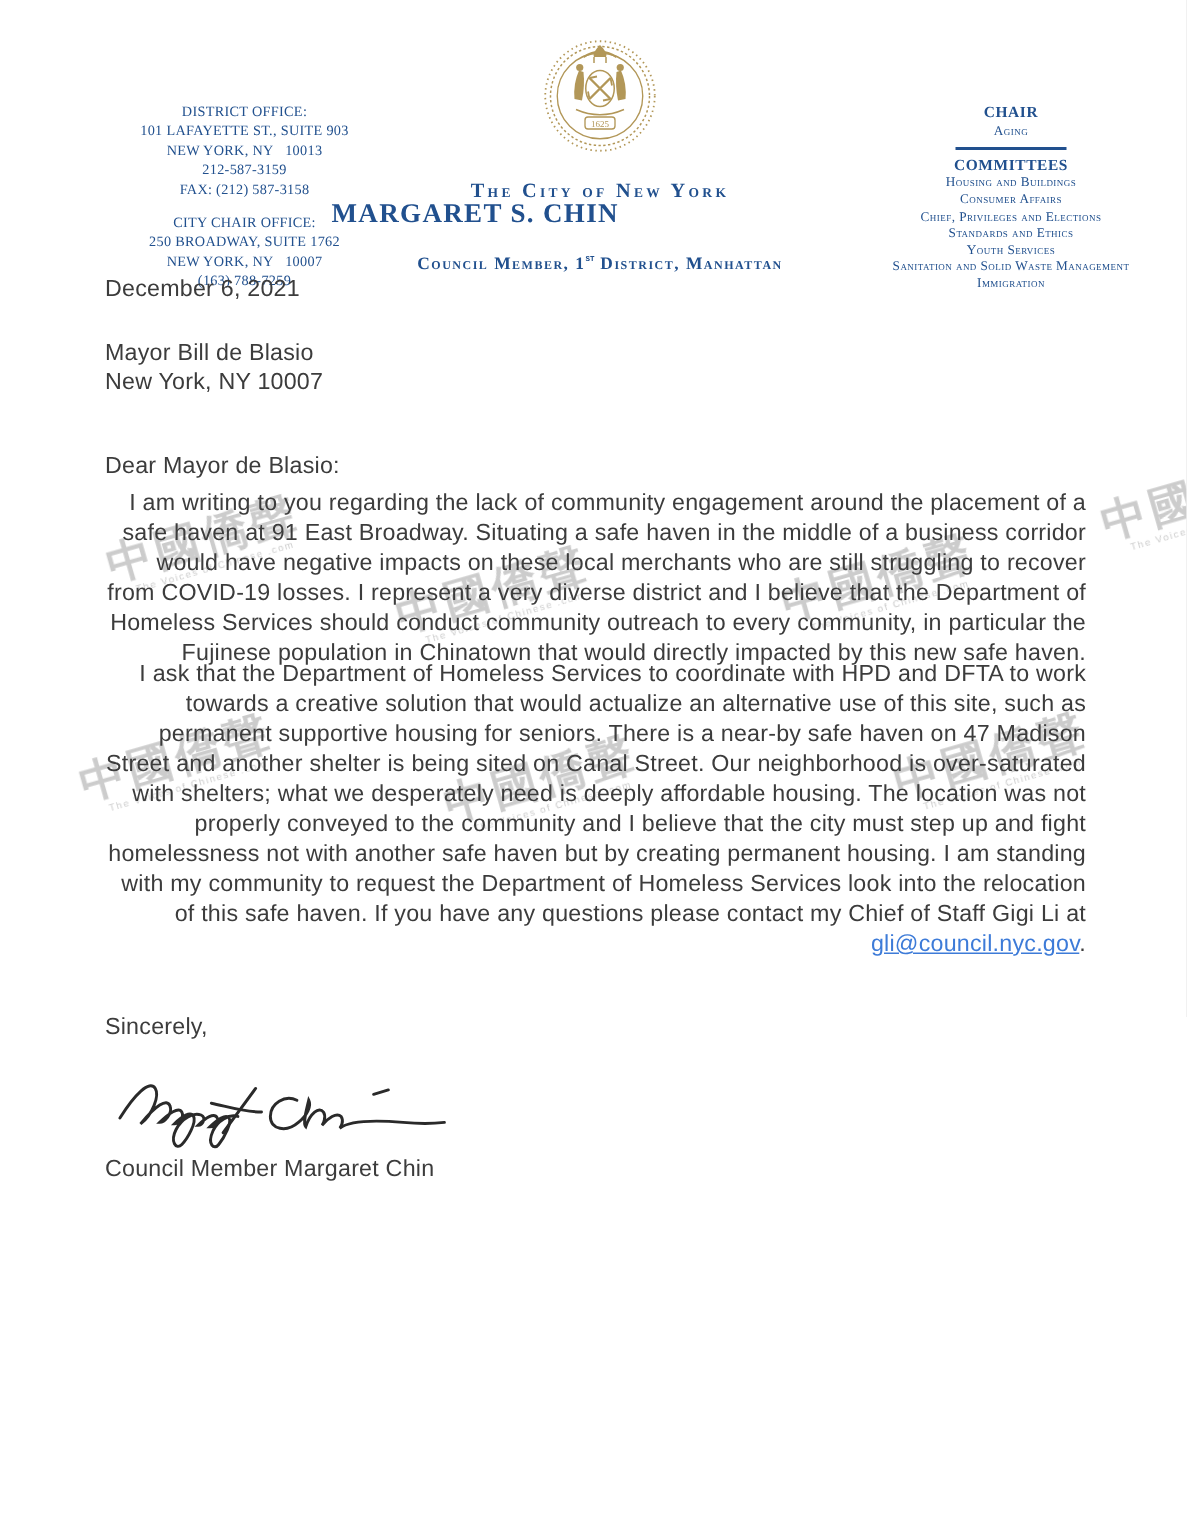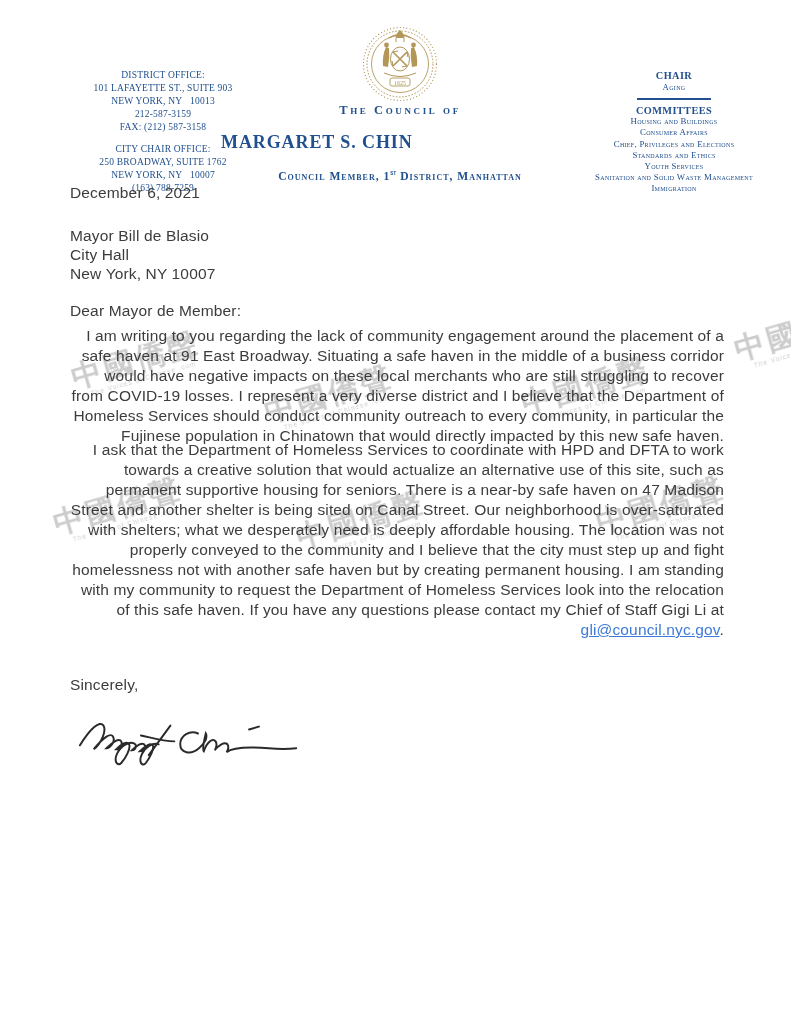--- a/index.html
+++ b/index.html
@@ -119,21 +119,21 @@
         <path d="M35,29 L49,43 M49,29 L35,43" stroke-width="1.6"></path>
         <path d="M35,29 l5,-1 M49,43 l-5,1 M49,29 l1,5 M35,43 l-1,-5" stroke-width="1.2"></path>
 
         <path d="M26,50 Q42,57 58,50" stroke-width="1"></path>
         <rect x="32" y="55" width="20" height="8" rx="2" stroke-width="0.9"></rect>
       </g>
       <text x="42" y="61.5" text-anchor="middle" font-size="6" font-family="Liberation Serif, serif" fill="#b29758">1625</text>
     </svg>
   </div>
 
-  <div class="council-line1 lh">The Council of</div>
+  <div class="council-line2 lh">The City of New York</div>
   <div class="member-name lh">MARGARET S. CHIN</div>
   <div class="member-title lh"><span>Council Member, 1</span><sup>st</sup><span> District, Manhattan</span></div>
 
   <div class="right-block lh">
     <div class="chair-title">CHAIR</div>
     <div class="committee-item">Aging</div>
     <hr class="divider">
     <div class="committees-title">COMMITTEES</div>
     <div class="committee-item">Housing and Buildings</div>
     <div class="committee-item">Consumer Affairs</div>
@@ -141,38 +141,38 @@
     <div class="committee-item">Standards and Ethics</div>
     <div class="committee-item">Youth Services</div>
     <div class="committee-item">Sanitation and Solid Waste Management</div>
     <div class="committee-item">Immigration</div>
   </div>
 
   <div class="body-text date">December 6, 2021</div>
 
   <div class="body-text recipient">
     <div>Mayor Bill de Blasio</div>
-    <div>City Hall</div>
     <div>New York, NY 10007</div>
   </div>
 
-  <div class="body-text salutation">Dear Mayor de Member:</div>
+  <div class="body-text salutation">Dear Mayor de Blasio:</div>
 
   <div class="body-text para p1">I am writing to you regarding the lack of community engagement around the placement of a safe haven at 91 East Broadway. Situating a safe haven in the middle of a business corridor would have negative impacts on these local merchants who are still struggling to recover from COVID-19 losses. I represent a very diverse district and I believe that the Department of Homeless Services should conduct community outreach to every community, in particular the Fujinese population in Chinatown that would directly impacted by this new safe haven.</div>
 
   <div class="body-text para p2"><span>I ask that the Department of Homeless Services to coordinate with HPD and DFTA to work towards a creative solution that would actualize an alternative use of this site, such as permanent supportive housing for seniors. There is a near-by safe haven on 47 Madison Street and another shelter is being sited on Canal Street. Our neighborhood is over-saturated with shelters; what we desperately need is deeply affordable housing. The location was not properly conveyed to the community and I believe that the city must step up and fight homelessness not with another safe haven but by creating permanent housing. I am standing with my community to request the Department of Homeless Services look into the relocation of this safe haven. If you have any questions please contact my Chief of Staff Gigi Li at </span><a class="email-link" href="#">gli@council.nyc.gov</a><span>.</span></div>
 
   <div class="body-text closing">Sincerely,</div>
 
   <div class="signature">
     <svg viewBox="0 0 240 68" width="236" height="67">
       <g fill="none" stroke="#2a2a2a" stroke-width="2" stroke-linecap="round">
         <path d="M4,46 C14,30 24,20 28,26 C31,31 26,44 18,50 C28,38 36,32 38,38 C40,43 34,49 31,49 C37,43 44,38 46,42 C48,46 43,50 41,50 C46,45 52,41 54,45 C56,49 50,60 46,64 C42,68 38,62 42,54 C46,46 54,42 59,44 C63,46 60,51 57,51 C62,46 68,42 70,46 C72,49 67,52 65,52 C70,47 76,43 78,46 C80,49 75,59 71,64 C68,68 63,64 67,55 C70,48 78,43 84,45"></path>
         <path d="M96,26 L74,56"></path>
         <path d="M66,36 C76,38 88,42 100,42"></path>
         <path d="M124,34 C116,30 106,36 106,45 C106,54 117,56 125,49 C131,44 134,38 132,34 C130,42 128,50 130,52 C133,43 139,38 142,42 C144,45 142,50 141,51 C145,46 151,42 154,45 C156,48 154,52 153,53 C158,49 172,47 196,49 C206,50 216,50 224,49"></path>
         <path d="M176,30 L186,27"></path>
       </g>
     </svg>
   </div>
 
+  <div class="body-text signoff">Council Member Margaret Chin</div>
 
 </div>
 
 </body></html>

